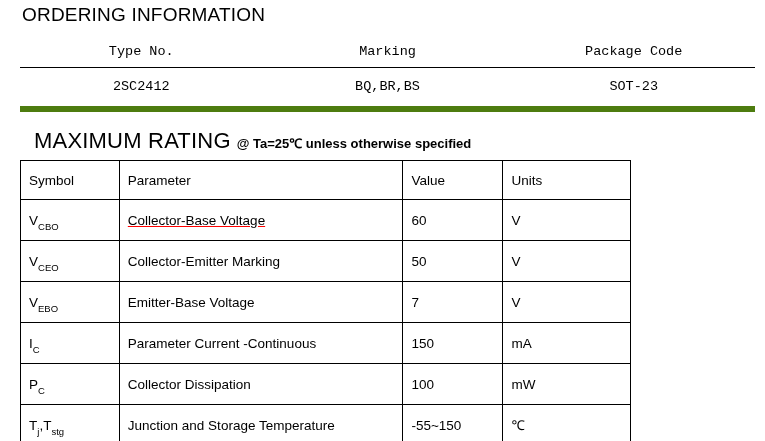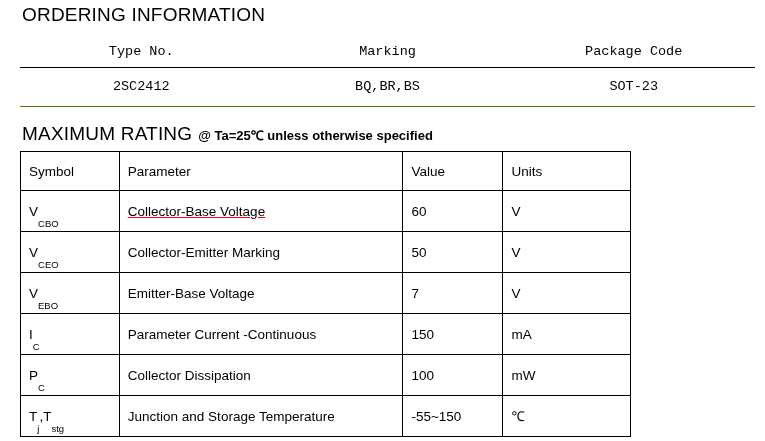--- a/index.html
+++ b/index.html
@@ -46,37 +46,38 @@
     font-weight: normal;
     text-align: center;
     padding: 6px 0;
     font-family: Liberation Mono, monospace;
   }
   table.ordering thead th {
     border-bottom: 1px solid #000;
     padding-bottom: 8px;
   }
   table.ordering tbody td {
-    border-bottom: 1px solid #4d7c0f;
+    border-bottom: 6px solid #4d7c0f;
     padding-top: 11px;
     padding-bottom: 12px;
   }
   table.ordering col.c1 { width: 33%; }
   table.ordering col.c2 { width: 34%; }
   table.ordering col.c3 { width: 33%; }
 
   
   .max-head {
     margin: 16px 0 6px 12px;
     display: flex;
     align-items: baseline;
   }
   .max-head .big {
-    font-size: 19px;
+    font-size: 22px;
     letter-spacing: 0.2px;
+    margin-left: 12px;
   }
   .max-head .small {
     font-size: 13px;
     margin-left: 6px;
     font-weight: bold;
   }
 
   .rating-wrap {
     margin: 0 10px;
   }
@@ -101,21 +102,21 @@
   }
   table.rating col.s { width: 16.2%; }
   table.rating col.p { width: 46.5%; }
   table.rating col.v { width: 16.4%; }
   table.rating col.u { width: 20.9%; }
 
   sub {
     font-size: 9.5px;
     vertical-align: baseline;
     position: relative;
-    top: 11px;
+    top: 5px;
   }
 
   .red-underline {
     text-decoration: underline;
     text-decoration-color: #ff0000;
     -webkit-text-decoration-color: #ff0000;
   }
 </style>
 </head>
 <body>

